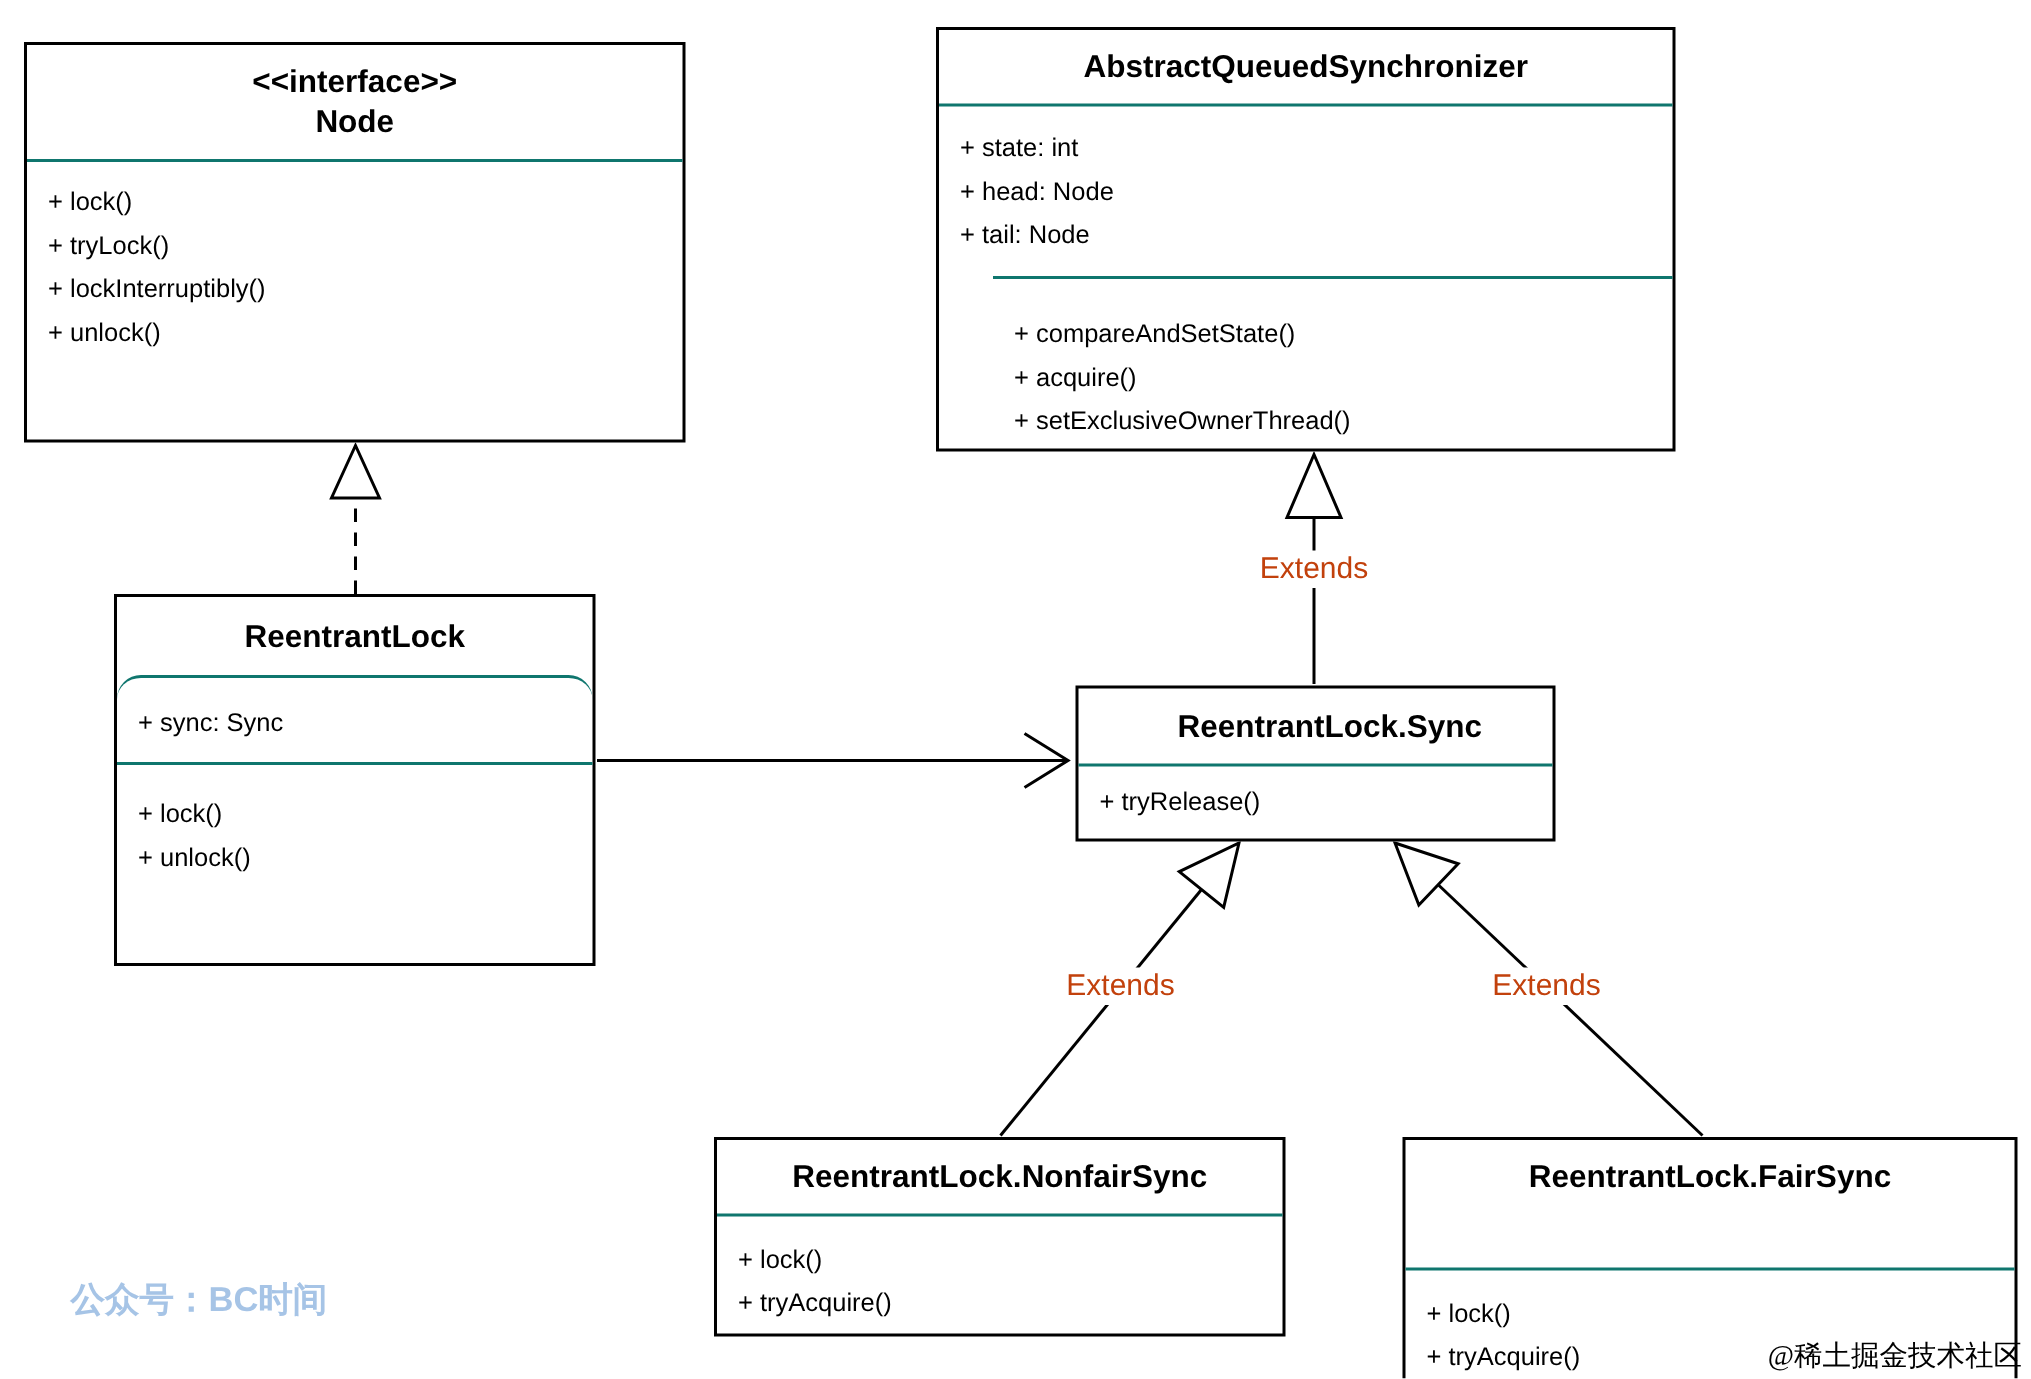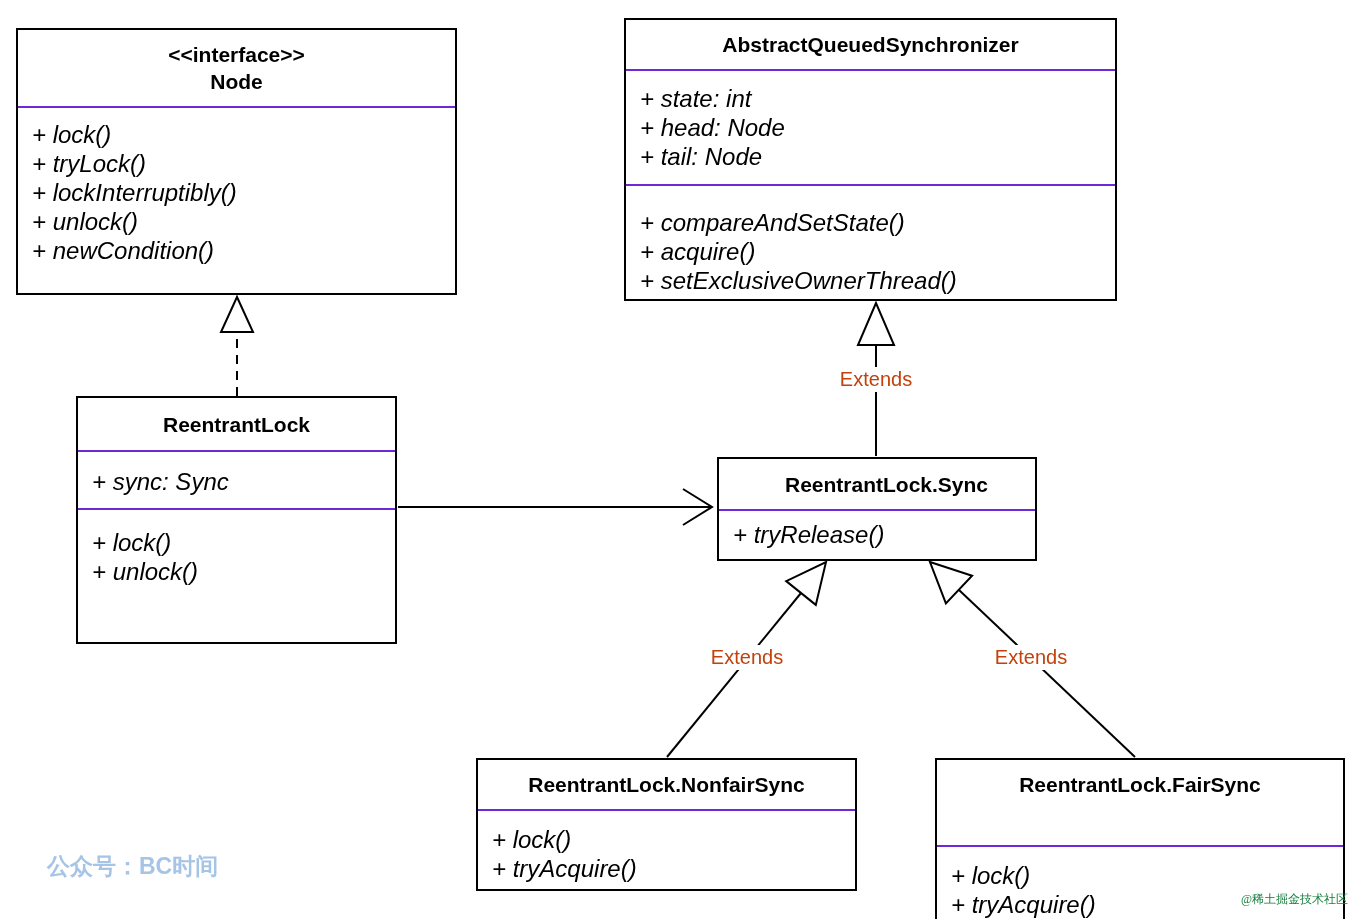--- a/index.html
+++ b/index.html
@@ -38,26 +38,25 @@
     flex-direction: column;
     align-items: center;
     justify-content: center;
     font-weight: bold;
     font-size: 21px;
     line-height: 27px;
     text-align: center;
   }
   .uml-section {
     box-sizing: border-box;
-    border-top: 2px solid #6d28d9;
-    font-size: 24px;
+    border-top: 2px solid #0f766e;
+    font-size: 17px;
     line-height: 29px;
     padding-left: 14px;
     overflow: hidden;
-    font-style: italic;
   }
   .uml-section.grow { flex: 1 1 auto; }
   .member { white-space: nowrap; }
   .edge-label {
     position: absolute;
     transform: translateX(-50%);
     background: #ffffff;
     padding: 1px 5px;
     font-size: 20px;
     color: #c2410c;
@@ -69,22 +68,22 @@
     top: 851px;
     font-size: 23px;
     font-weight: bold;
     color: #a6c4e6;
     white-space: nowrap;
   }
   .watermark {
     position: absolute;
     right: 6px;
     top: 891px;
-    font-size: 12px;
-    color: #15803d;
+    font-size: 19px;
+    color: #000000;
     font-family: "Liberation Serif", "DejaVu Serif", serif;
     white-space: nowrap;
     text-align: center;
   }
 </style>
 </head>
 <body>
 
 <div id="canvas">
 
@@ -119,45 +118,44 @@
   <div class="uml-box" style="left:16px; top:28px; width:441px; height:267px;">
     <div class="uml-title" style="height:76px;">
       <div>&lt;&lt;interface&gt;&gt;</div>
       <div>Node</div>
     </div>
     <div class="uml-section grow" style="padding-top:12px;">
         <div class="member">+ lock()</div>
         <div class="member">+ tryLock()</div>
         <div class="member">+ lockInterruptibly()</div>
         <div class="member">+ unlock()</div>
-        <div class="member">+ newCondition()</div>
       </div>
   </div>
 
   <div class="uml-box" style="left:624px; top:18px; width:493px; height:283px;">
     <div class="uml-title" style="height:49px;">
       <div>AbstractQueuedSynchronizer</div>
     </div>
     <div class="uml-section" style="height:115px; padding-top:13px;">
         <div class="member">+ state: int</div>
         <div class="member">+ head: Node</div>
         <div class="member">+ tail: Node</div>
       </div>
-    <div class="uml-section grow" style="padding-top:22px;">
+    <div class="uml-section grow" style="padding-top:22px;margin-left:36px;">
         <div class="member">+ compareAndSetState()</div>
         <div class="member">+ acquire()</div>
         <div class="member">+ setExclusiveOwnerThread()</div>
       </div>
   </div>
 
   <div class="uml-box" style="left:76px; top:396px; width:321px; height:248px;">
     <div class="uml-title" style="height:52px;">
       <div>ReentrantLock</div>
     </div>
-    <div class="uml-section" style="height:58px; padding-top:15px;">
+    <div class="uml-section" style="height:58px; padding-top:15px;border-radius:16px;">
         <div class="member">+ sync: Sync</div>
       </div>
     <div class="uml-section grow" style="padding-top:18px;">
         <div class="member">+ lock()</div>
         <div class="member">+ unlock()</div>
       </div>
   </div>
 
   <div class="uml-box" style="left:717px; top:457px; width:320px; height:104px;">
     <div class="uml-title" style="height:50px;margin-left:19px;">

